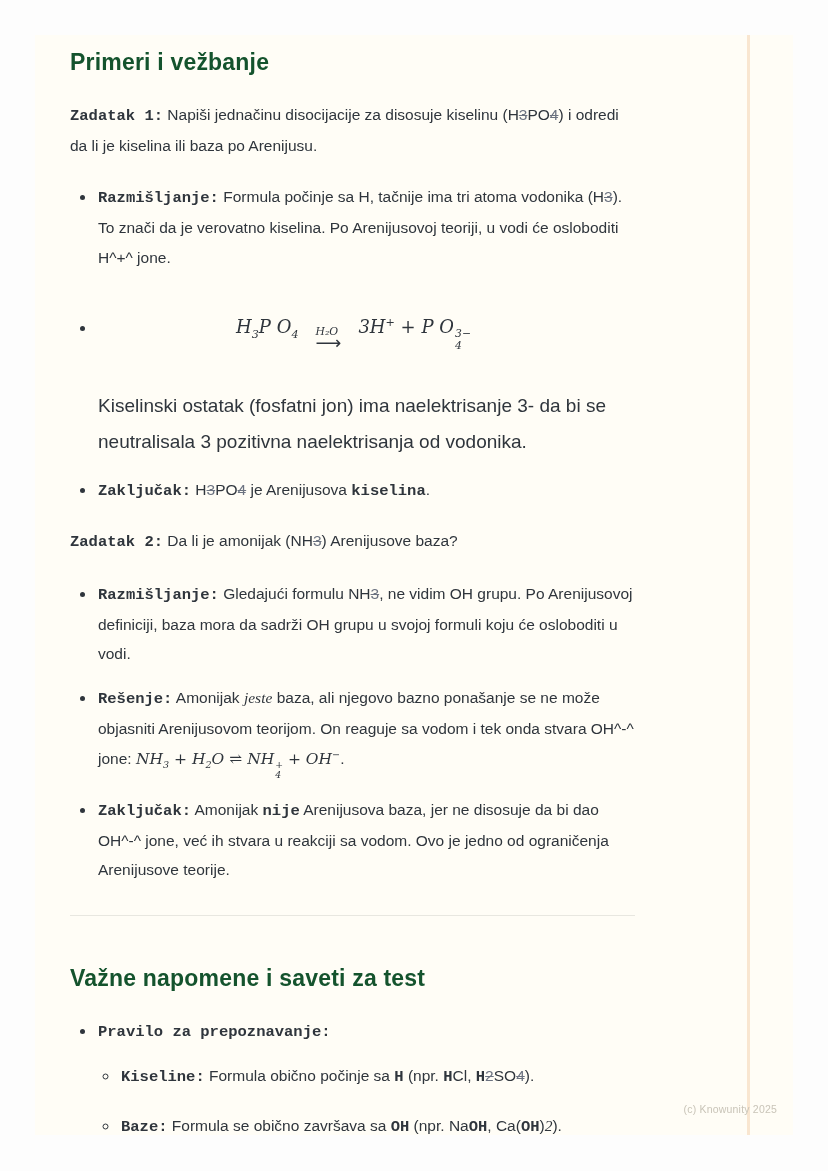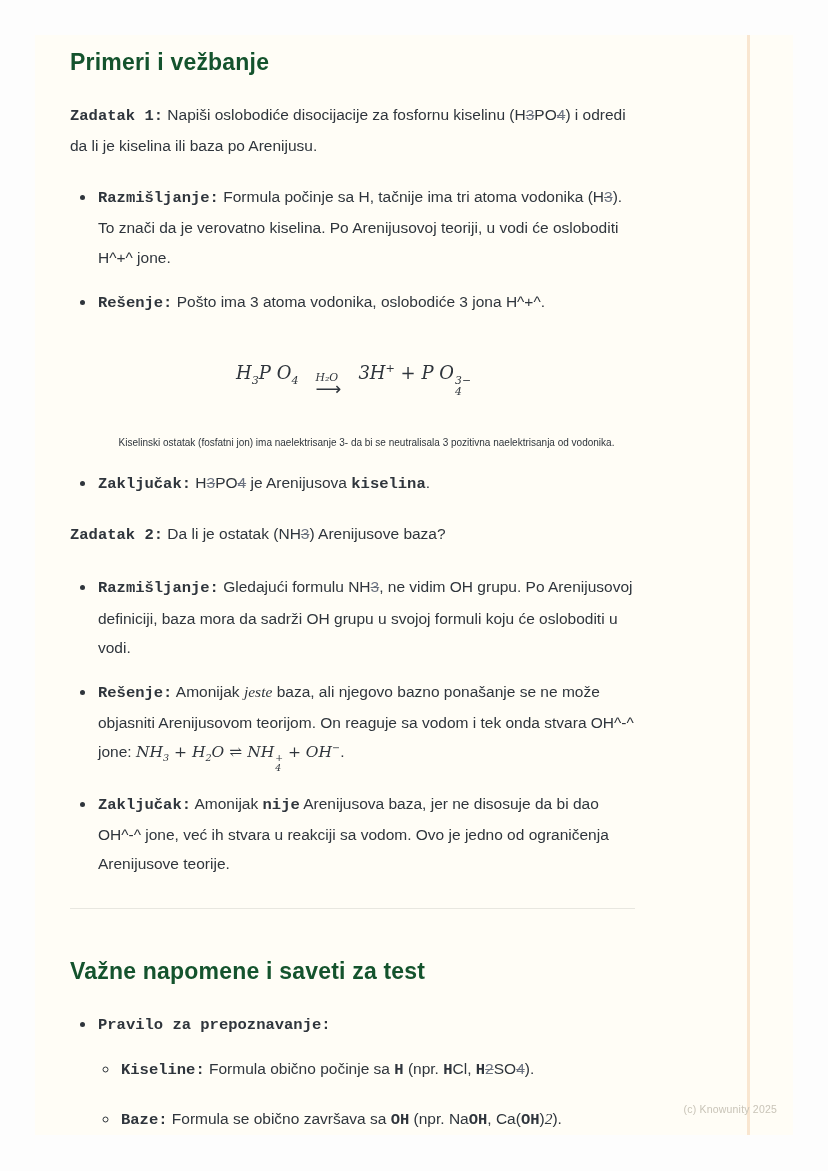--- a/index.html
+++ b/index.html
@@ -100,24 +100,23 @@
     line-height: 0.75;
     font-family: "DejaVu Sans", sans-serif;
     font-style: normal;
   }
   .formula-block {
     text-align: center;
     font-size: 18px;
     margin: 38px 0 36px -26px;
   }
   p.note-para {
-    font-size: 10px;
+    font-size: 19px;
     line-height: 1.88;
     margin: 16px 0 4px 0;
-    text-align: center;
   }
   hr.divider {
     border: none;
     border-top: 1px solid #e8e7e0;
     margin: 30px 0 0 0;
   }
   .footer {
     position: absolute;
     right: 16px;
     bottom: 20px;
@@ -130,43 +129,42 @@
 </head>
 <body>
 
 <div class="page">
   <div class="accent-line"></div>
 
   <div class="content">
 
     <h2 class="section-title">Primeri i vežbanje</h2>
 
-    <p class="para"><span class="b">Zadatak 1:</span><span> Napiši oslobodiće disocijacije za fosfornu kiselinu (H</span><span class="st">3</span><span>PO</span><span class="st">4</span><span>) i odredi da li je kiselina ili baza po Arenijusu.</span></p>
+    <p class="para"><span class="b">Zadatak 1:</span><span> Napiši jednačinu disocijacije za disosuje kiselinu (H</span><span class="st">3</span><span>PO</span><span class="st">4</span><span>) i odredi da li je kiselina ili baza po Arenijusu.</span></p>
 
     <ul class="blist">
       <li>
         <span><span class="b">Razmišljanje:</span><span> Formula počinje sa H, tačnije ima tri atoma vodonika (H</span><span class="st">3</span><span>). To znači da je verovatno kiselina. Po Arenijusovoj teoriji, u vodi će osloboditi H^+^ jone.</span></span>
       </li>
       <li>
-        <span><span class="b">Rešenje:</span><span> Pošto ima 3 atoma vodonika, oslobodiće 3 jona H^+^.</span></span>
         <div class="formula-block"><span class="m">H</span><sub class="m">3</sub><span class="m">P O</span><sub class="m">4</sub><span class="arr">
               <span class="arr-label">H₂O</span>
               <span class="arr-glyph">⟶</span>
             </span><span class="m">3H</span><sup class="m">+</sup><span class="m"> + P O</span><span class="stack m">
               <span>3−</span>
               <span>4</span>
             </span></div>
         <p class="note-para">Kiselinski ostatak (fosfatni jon) ima naelektrisanje 3- da bi se neutralisala 3 pozitivna naelektrisanja od vodonika.</p>
       </li>
       <li>
         <span><span class="b">Zaključak:</span><span> H</span><span class="st">3</span><span>PO</span><span class="st">4</span><span> je Arenijusova </span><span class="b">kiselina</span><span>.</span></span>
       </li>
     </ul>
 
-    <p class="para"><span class="b">Zadatak 2:</span><span> Da li je ostatak (NH</span><span class="st">3</span><span>) Arenijusove baza?</span></p>
+    <p class="para"><span class="b">Zadatak 2:</span><span> Da li je amonijak (NH</span><span class="st">3</span><span>) Arenijusove baza?</span></p>
 
     <ul class="blist">
       <li>
         <span><span class="b">Razmišljanje:</span><span> Gledajući formulu NH</span><span class="st">3</span><span>, ne vidim OH grupu. Po Arenijusovoj definiciji, baza mora da sadrži OH grupu u svojoj formuli koju će osloboditi u vodi.</span></span>
       </li>
       <li>
         <span><span class="b">Rešenje:</span><span> Amonijak </span><span class="i">jeste</span><span> baza, ali njegovo bazno ponašanje se ne može objasniti Arenijusovom teorijom. On reaguje sa vodom i tek onda stvara OH^-^ jone: </span><span class="m">NH</span><sub class="m">3</sub><span class="m"> + H</span><sub class="m">2</sub><span class="m">O ⇌ NH</span><span class="stack m">
               <span>+</span>
               <span>4</span>
             </span><span class="m"> + OH</span><sup class="m">−</sup><span>.</span></span>

